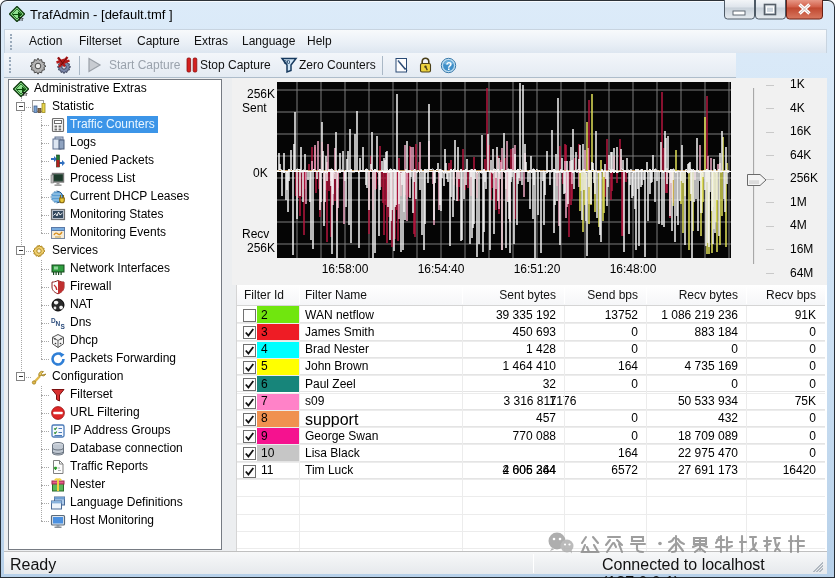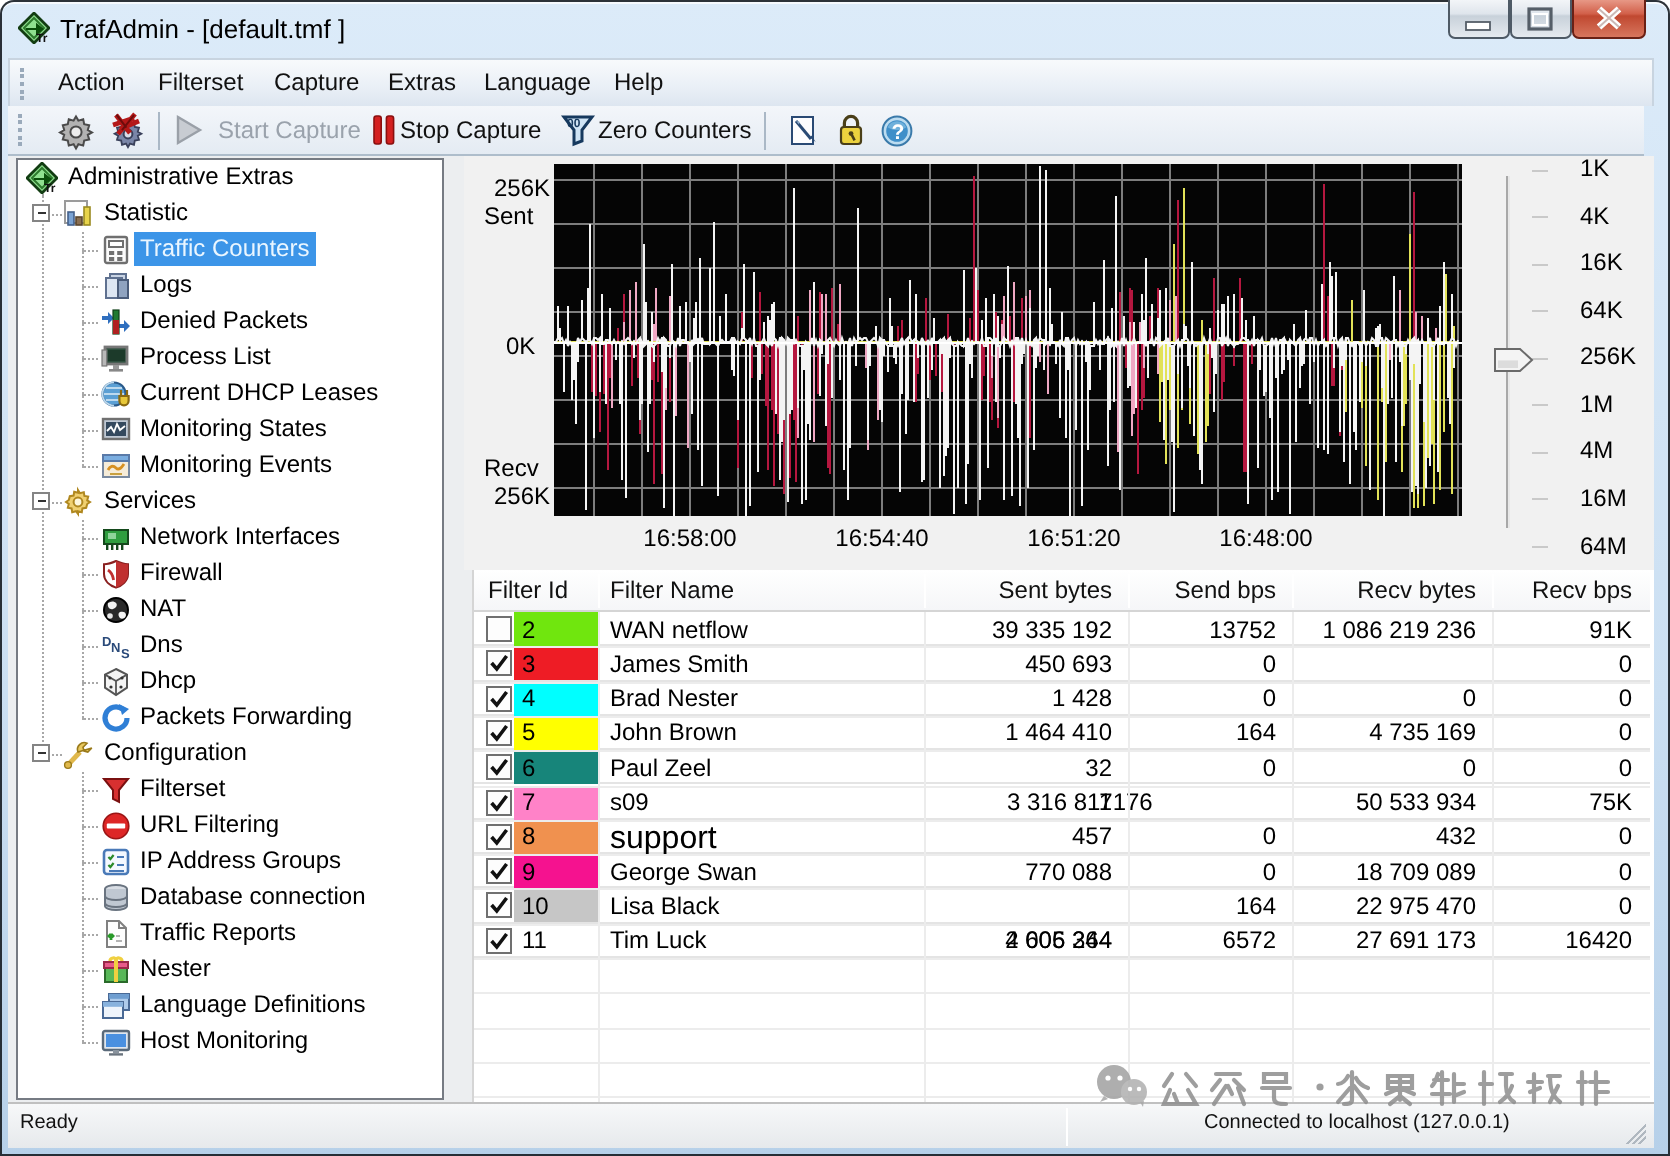--- a/index.html
+++ b/index.html
@@ -1,21 +1,21 @@
 <!DOCTYPE html>
 <html><head><meta charset="utf-8"><style>
 * { margin:0; padding:0; box-sizing:border-box; }
 body { width:835px; height:578px; font-family:"Liberation Sans",sans-serif; position:relative; overflow:hidden; background:#fff; }
 #win { position:absolute; inset:0; }
 #frame { position:absolute; inset:0; border-radius:7px 7px 0 0; background:linear-gradient(180deg,#dcebf9 0%,#cbdff2 60%,#b6d0e9 100%); box-shadow: inset 0 0 0 1px rgba(22,28,34,0.9), inset 0 2px 0 rgba(255,255,255,0.75); }
 #titlebar { position:absolute; left:0; top:0; width:835px; height:29px; }
 #title { position:absolute; left:30px; top:7px; font-size:13px; color:#000; }
 #menubar { position:absolute; left:4px; top:29px; width:823px; height:24px; background:linear-gradient(180deg,#f8fafc,#e9eff6 60%,#dde6f0); border:1px solid #c8d4e0; border-bottom:none;}
 .mitem { position:absolute; top:4px; font-size:12px; color:#111; }
-#toolbar { position:absolute; left:4px; top:53px; width:818px; height:25px; background:linear-gradient(180deg,#f3f6fa,#e4ebf3); border-bottom:1px solid #aebdcb; }
+#toolbar { position:absolute; left:4px; top:53px; width:732px; height:25px; background:linear-gradient(180deg,#f3f6fa,#e4ebf3); border-bottom:1px solid #aebdcb; }
 .grip { position:absolute; left:5px; top:4px; width:3px; height:16px; border-left:2px dotted #9aaabb; }
 .tsep { position:absolute; top:3px; width:1px; height:19px; background:#aab8c6; }
 .tbtxt { position:absolute; top:5px; font-size:12px; color:#111; }
 .tbtxt.dis { color:#9aa2ac; }
 #main { position:absolute; left:4px; top:78px; width:823px; height:473px; background:#eceef0; }
 #tree { position:absolute; left:4px; top:1px; width:214px; height:471px; background:#fff; border:1px solid #767b83; overflow:hidden; }
 .titem { position:absolute; font-size:12px; color:#000; height:17px; line-height:17px; padding:0 3px; white-space:nowrap; }
 .titem.sel { background:#3c95e8; color:#eaf6ff; }
 .expander { position:absolute; width:9px; height:9px; background:#fff; border:1px solid #848484; }
 .minus { position:absolute; left:1.5px; top:3px; width:4px; height:1px; background:#333; }
@@ -25,21 +25,21 @@
 .clab { position:absolute; font-size:12px; color:#000; }
 .slab { position:absolute; font-size:12px; color:#000; height:15px; line-height:15px; }
 .tlab { position:absolute; top:184px; width:60px; text-align:center; font-size:12px; color:#000; }
 #tablewrap { position:absolute; left:232px; top:207px; width:591px; height:266px; background:#fff; border-left:1px solid #d5d5d5; }
 #thead { position:absolute; left:0; top:0; width:588px; height:21px; background:linear-gradient(180deg,#ffffff,#f5f6f8); border-bottom:1px solid #d5d5d5; }
 .hcell { position:absolute; top:3px; font-size:12px; color:#111; }
 .hcell.r { text-align:right; }
 .hsep { position:absolute; top:2px; width:1px; height:17px; background:#e0e0e0; border-right:1px solid #fff; }
 .trow { position:absolute; left:0; width:588px; height:17.3px; border-bottom:1px solid #e4e4e4; }
 #statusbar { position:absolute; left:4px; top:551px; width:823px; height:23px; background:linear-gradient(180deg,#f7f8f9,#e6e9ec); border-top:1px solid #c0c0c0; }
-#statusbar .txt { position:absolute; top:4px; font-size:10px; color:#111; }
+#statusbar .txt { position:absolute; top:4px; font-size:16px; color:#111; }
 </style></head><body>
 <div id="win">
 <div id="frame"></div>
 <div id="titlebar">
   <div style="position:absolute;left:9px;top:6px"><svg width="16" height="16" viewBox="0 0 16 16" style="">
           <polygon points="8,0.5 15.5,8 8,15.5 0.5,8" fill="#8fe08f" stroke="#123d12" stroke-width="1.4"></polygon>
           <polygon points="8,3 13,8 8,13 3,8" fill="none" stroke="#2d7a2d" stroke-width="1"></polygon>
           <path d="M4 8h5v-2.6l4 3.1-4 3.1V9H4z" fill="#0a4d0a"></path>
           <text x="9" y="15" font-size="6" font-family="Liberation Sans" fill="#111" font-weight="bold">Tr</text>
         </svg></div>
@@ -446,20 +446,21 @@
         <div class="trow" style="top:38.3px">
           <div style="position:absolute;left:6px;top:2px"><svg width="13" height="13" viewBox="0 0 13 13" style="">
               <rect x="0.5" y="0.5" width="12" height="12" fill="#fdfdfd" stroke="#707070"></rect>
               <path d="M2.8 6.5l2.6 3L10.3 3" fill="none" stroke="#111" stroke-width="1.8"></path>
             </svg></div>
           <div style="position:absolute;left:20px;top:0;width:42px;height:17px;background:#ee1c25"></div>
           <div style="position:absolute;left:24px;top:1.5px;font-size:12px">3</div>
           <div style="position:absolute;left:68px;top:1.5px;font-size:12px">James Smith</div>
           <div style="position:absolute;left:169px;top:1.5px;width:150px;text-align:right;font-size:12px">450 693</div>
           <div style="position:absolute;left:251px;top:1.5px;width:150px;text-align:right;font-size:12px">0</div>
+          <div style="position:absolute;left:351px;top:1.5px;width:150px;text-align:right;font-size:12px">883 184</div>
           <div style="position:absolute;left:429px;top:1.5px;width:150px;text-align:right;font-size:12px">0</div>
         </div>
         <div class="trow" style="top:55.6px">
           <div style="position:absolute;left:6px;top:2px"><svg width="13" height="13" viewBox="0 0 13 13" style="">
               <rect x="0.5" y="0.5" width="12" height="12" fill="#fdfdfd" stroke="#707070"></rect>
               <path d="M2.8 6.5l2.6 3L10.3 3" fill="none" stroke="#111" stroke-width="1.8"></path>
             </svg></div>
           <div style="position:absolute;left:20px;top:0;width:42px;height:17px;background:#00ffff"></div>
           <div style="position:absolute;left:24px;top:1.5px;font-size:12px">4</div>
           <div style="position:absolute;left:68px;top:1.5px;font-size:12px">Brad Nester</div>

